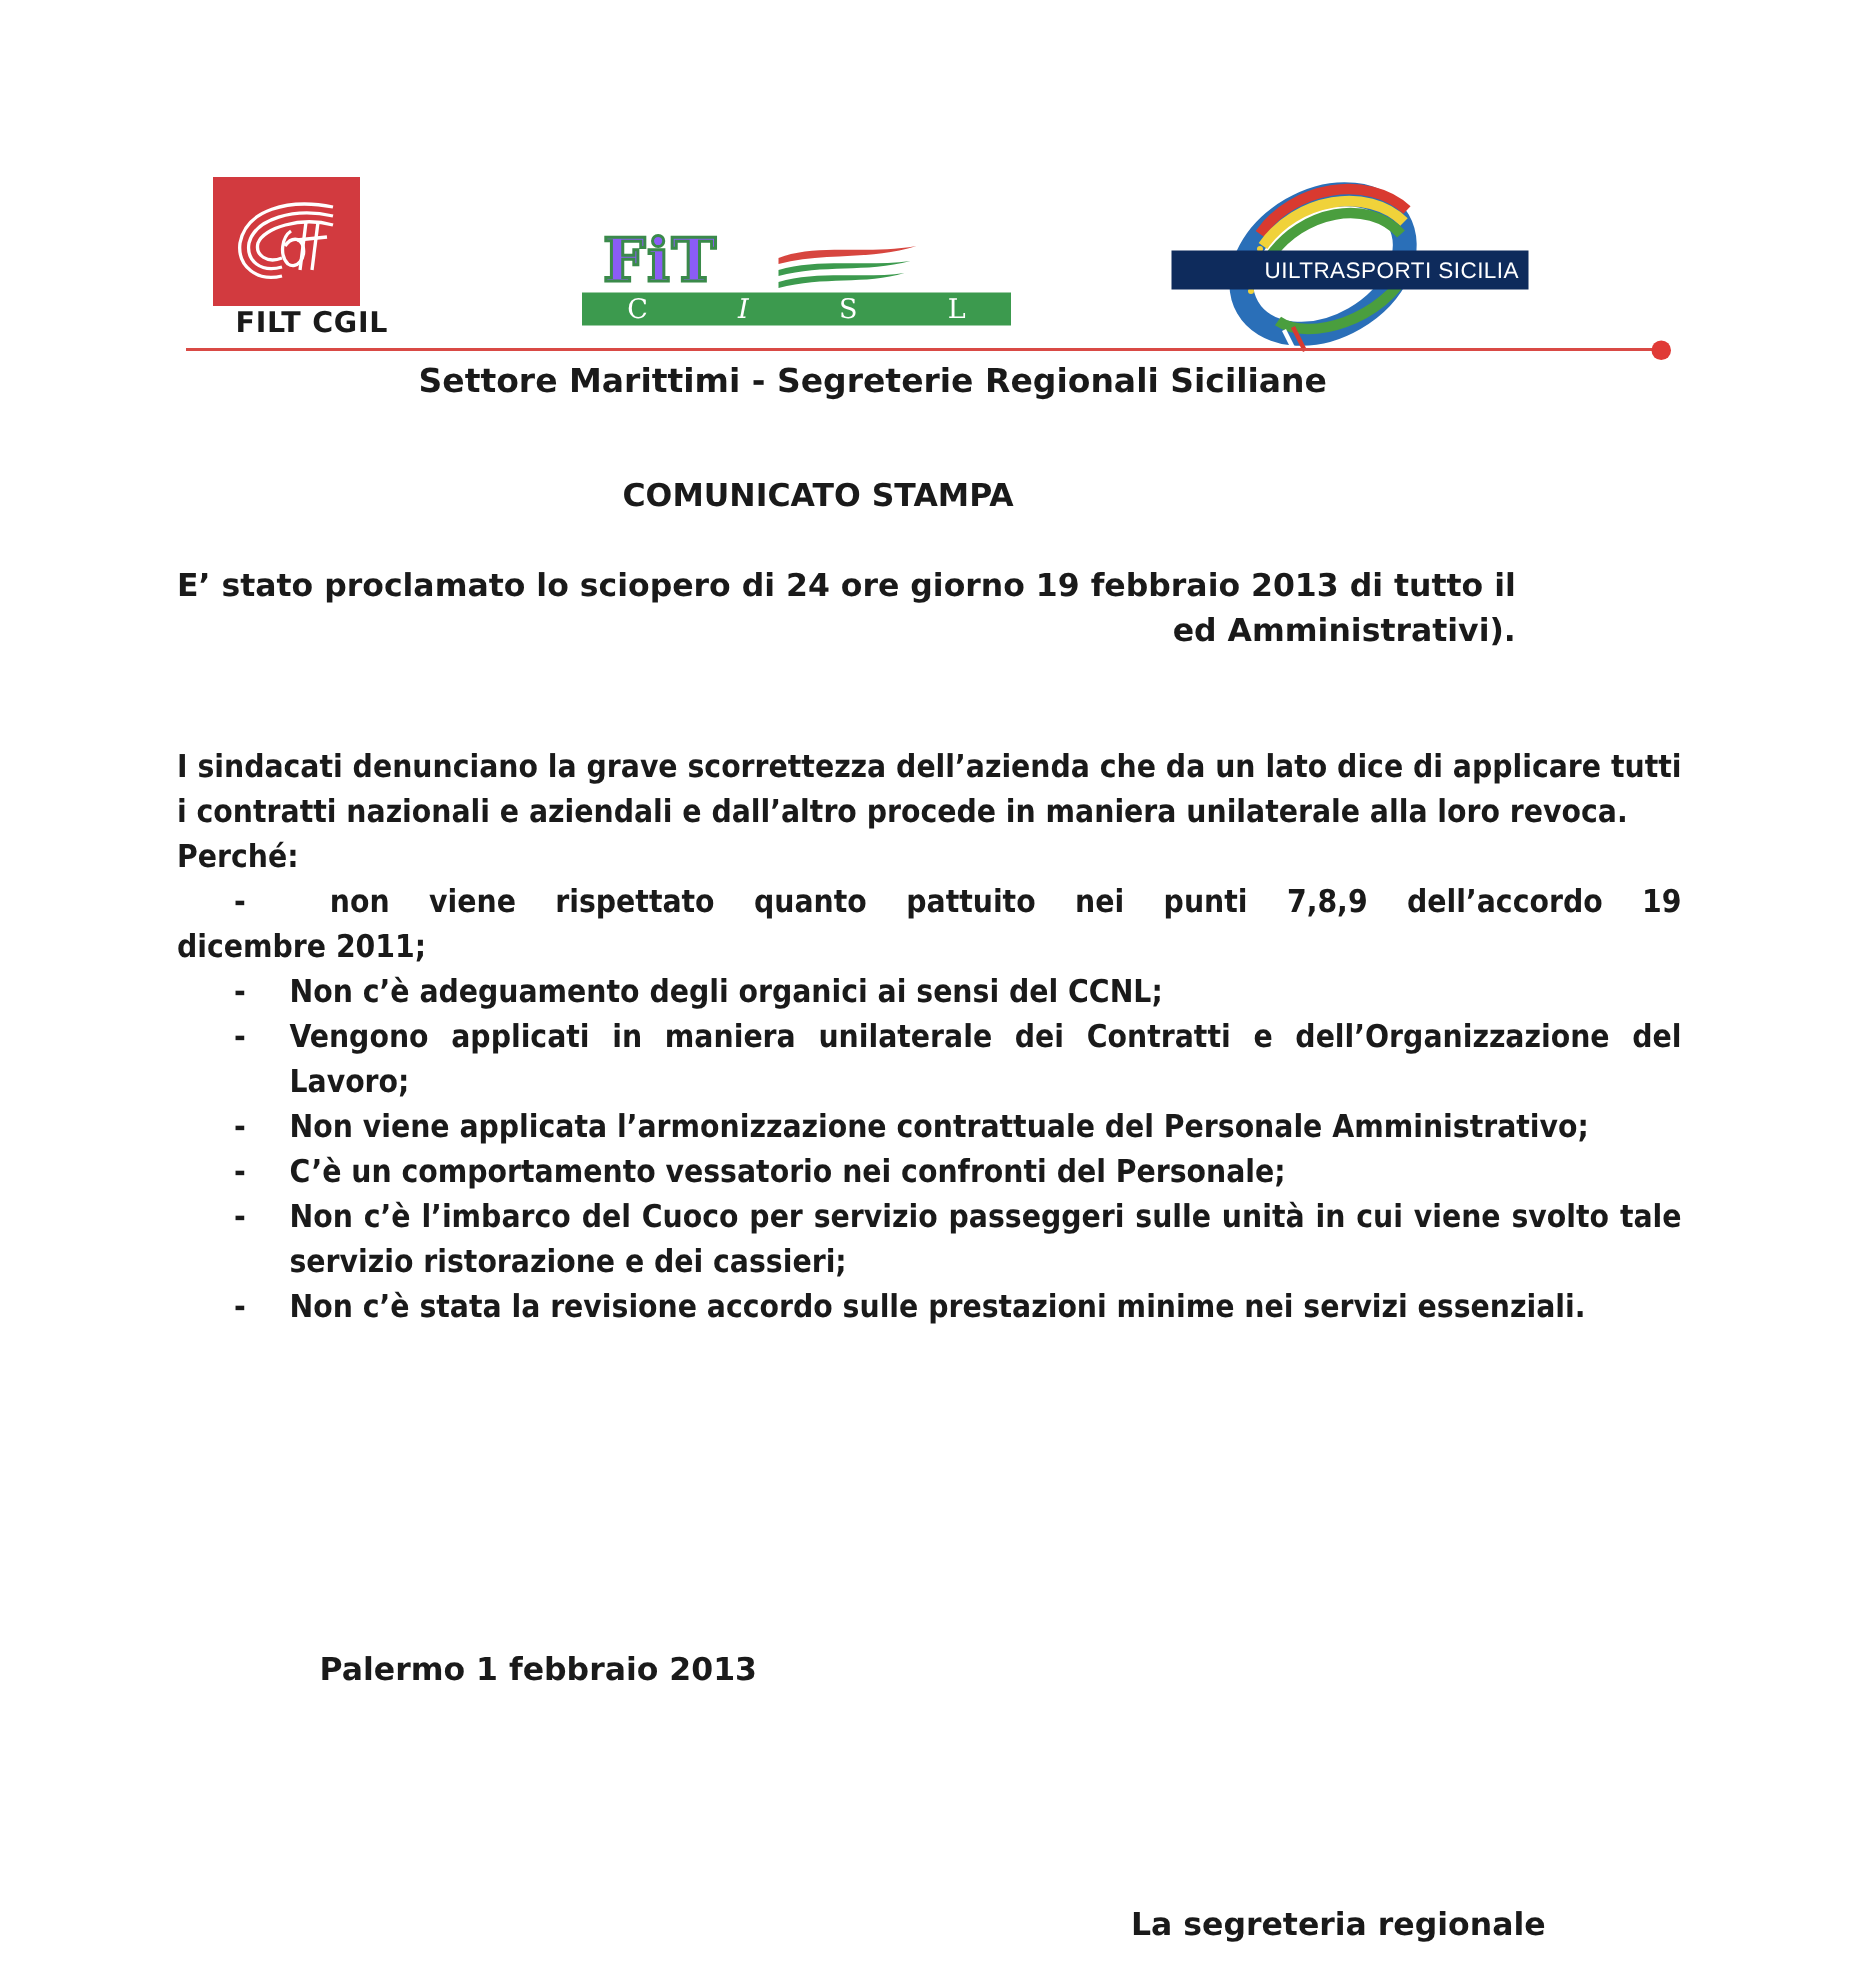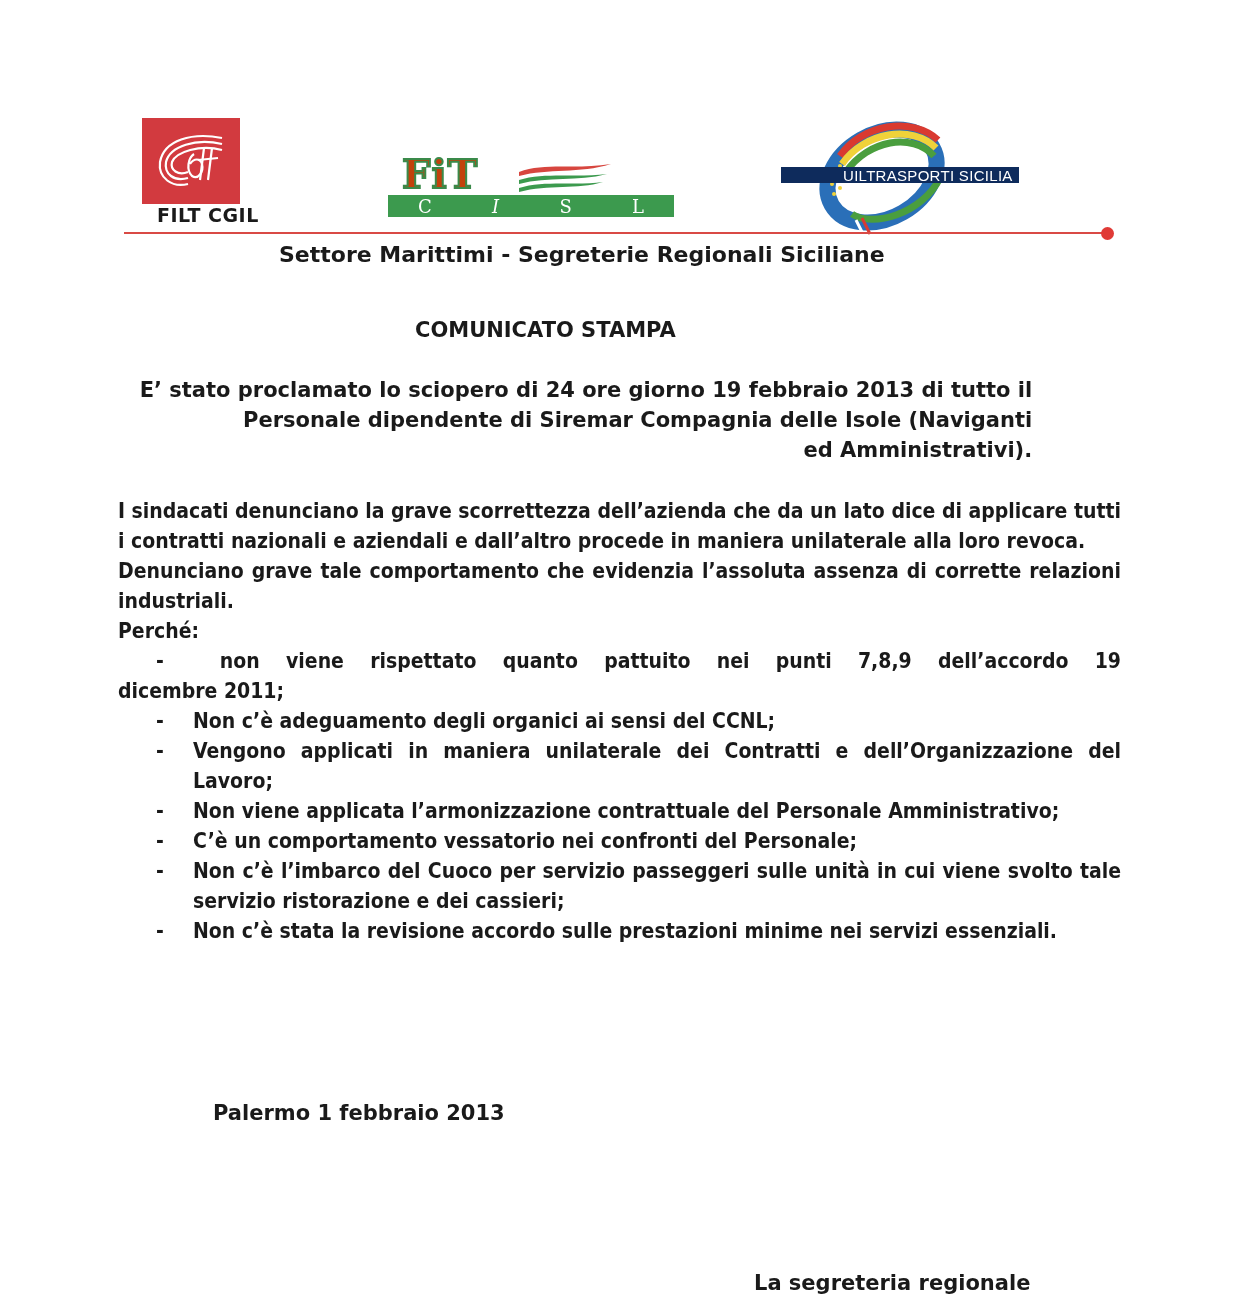--- a/index.html
+++ b/index.html
@@ -5,29 +5,29 @@
   html, body { margin: 0; padding: 0; background: #ffffff; }
   body { width: 1240px; height: 1314px; position: relative; overflow: hidden;
          font-family: "DejaVu Sans", sans-serif; color: #1a1a1a; }
   .abs { position: absolute; }
 
   
   .filt-box { left: 142px; top: 118px; width: 98px; height: 86px; background: #d23a3f; }
   .filt-text { left: 157px; top: 204px; width: 100px; font-weight: bold; font-size: 19px; letter-spacing: 0.5px; color: #1a1a1a; white-space: nowrap; }
 
   
-  .fit-word { left: 402px; top: 154px; font-size: 40px; font-weight: bold; color: #c2410c;
+  .fit-word { left: 402px; top: 154px; font-size: 40px; font-weight: bold; color: #8b5cf6;
               -webkit-text-stroke: 2px #3a8a4a; font-family: "DejaVu Serif", serif; letter-spacing: 1px; line-height: 1; }
   .fit-waves { left: 515px; top: 160px; width: 100px; height: 36px; }
   .fit-bar { left: 388px; top: 195px; width: 286px; height: 22px; background: #3c9a4e; color: #ffffff;
              font-family: "DejaVu Serif", serif; font-size: 18px; display: flex; justify-content: space-around; align-items: center; }
 
   
   .uil-ring { left: 812px; top: 118px; width: 140px; height: 118px; }
-  .uil-bar { left: 781px; top: 167px; width: 238px; height: 16px; background: #0e2b5c; color: #ffffff;
+  .uil-bar { left: 781px; top: 167px; width: 238px; height: 26px; background: #0e2b5c; color: #ffffff;
              font-family: "Liberation Sans", sans-serif; font-size: 15px; display: flex; align-items: center; padding-left: 62px; box-sizing: border-box; letter-spacing: 0.3px; }
 
   
   .rule { left: 124px; top: 232px; width: 983px; height: 2px; background: #d94a45; }
   .rule-dot { left: 1101px; top: 227px; width: 13px; height: 13px; border-radius: 50%; background: #e03a36; }
 
   
   .txt { font-family: "DejaVu Sans", sans-serif; font-weight: bold; font-size: 21px; line-height: 30px; color: #1a1a1a; }
   .sector { left: 279px; top: 240px; font-weight: normal; font-size: 22px; }
   .sector b { font-weight: bold; }
@@ -94,27 +94,25 @@
 <div class="abs uil-bar">UILTRASPORTI SICILIA</div>
 
 <div class="abs rule"></div>
 <div class="abs rule-dot"></div>
 
 <div class="abs txt sector"><b>Settore Marittimi -  Segreterie Regionali Siciliane</b></div>
 <div class="abs txt headline">COMUNICATO STAMPA</div>
 
 <div class="abs txt" style="left:118px; top:375px;">
   <div class="line">E’ stato proclamato lo sciopero di 24 ore giorno 19 febbraio 2013 di tutto il</div>
-  <div class="line" style="padding-left:125px;">Personale dipendente di Siremar Compagnia delle Isole (Naviganti</div>
   <div class="line" style="padding-left:125px;">ed Amministrativi).</div>
 </div>
 
 <div class="abs txt para" style="top:496px;">
   <div style="text-align:justify;">I sindacati denunciano la grave scorrettezza dell’azienda che da un lato dice di applicare tutti i contratti nazionali e aziendali  e dall’altro procede in maniera unilaterale alla loro revoca.</div>
-  <div style="text-align:justify;">Denunciano grave tale comportamento che evidenzia l’assoluta assenza di corrette relazioni industriali.</div>
   <div>Perché:</div>
 
   <div class="jline" style="padding-left:38px;">
     <span>-</span><span style="display:inline-block; width:56px;"></span><span>non viene rispettato quanto pattuito nei punti 7,8,9 dell’accordo 19</span>
   </div>
   <div>dicembre 2011;</div>
 
   <div class="bullet-row">
     <div class="bullet-dash">-</div>
     <div class="bullet-text">Non c’è adeguamento degli organici ai sensi del CCNL;</div>

